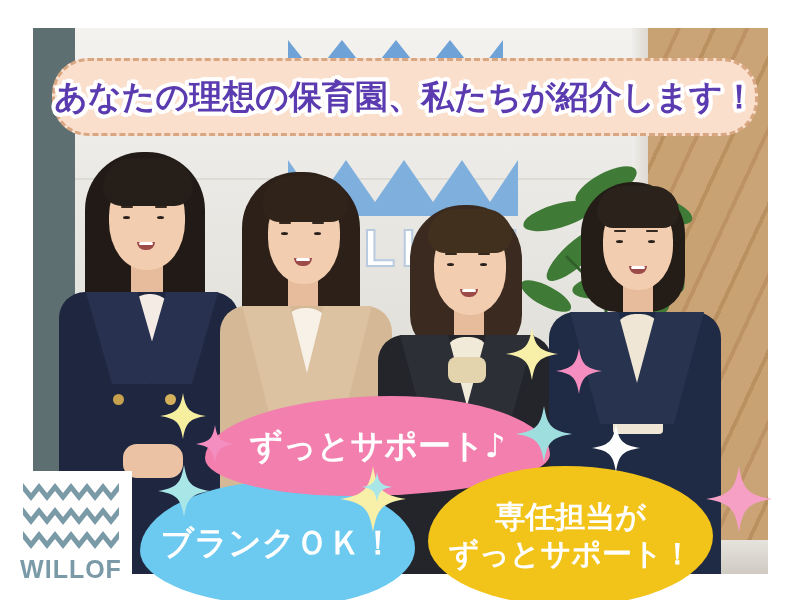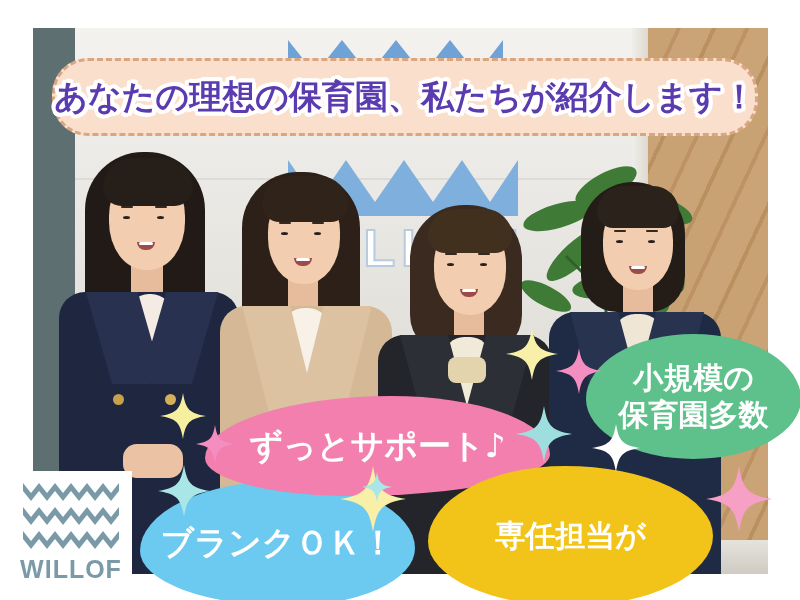--- a/index.html
+++ b/index.html
@@ -283,26 +283,23 @@
   <div class="blob" id="blobPink">
     <span>ずっとサポート♪</span>
   </div>
 
   <div class="blob" id="blobBlue">
     <span>ブランクＯＫ！</span>
   </div>
 
   <div class="blob" id="blobYellow">
     <span>専任担当が</span>
-  </div>
-
-  <div class="blob" id="blobGreen">
-    <span>小規模の</span>
-    <span>保育園多数</span>
-  </div>
+    <span>ずっとサポート！</span>
+  </div>
+
 
   <div id="logo">
     <svg width="96" height="22" viewBox="0 0 96 22">
       <polygon points="0,4 8,14 16,4 24,14 32,4 40,14 48,4 56,14 64,4 72,14 80,4 88,14 96,4 96,12 88,22 80,12 72,22 64,12 56,22 48,12 40,22 32,12 24,22 16,12 8,22 0,12" fill="#7b9aa8"></polygon>
     </svg>
     <svg width="96" height="22" viewBox="0 0 96 22">
       <polygon points="0,4 8,14 16,4 24,14 32,4 40,14 48,4 56,14 64,4 72,14 80,4 88,14 96,4 96,12 88,22 80,12 72,22 64,12 56,22 48,12 40,22 32,12 24,22 16,12 8,22 0,12" fill="#7b9aa8"></polygon>
     </svg>
     <svg width="96" height="22" viewBox="0 0 96 22">
       <polygon points="0,4 8,14 16,4 24,14 32,4 40,14 48,4 56,14 64,4 72,14 80,4 88,14 96,4 96,12 88,22 80,12 72,22 64,12 56,22 48,12 40,22 32,12 24,22 16,12 8,22 0,12" fill="#7b9aa8"></polygon>

